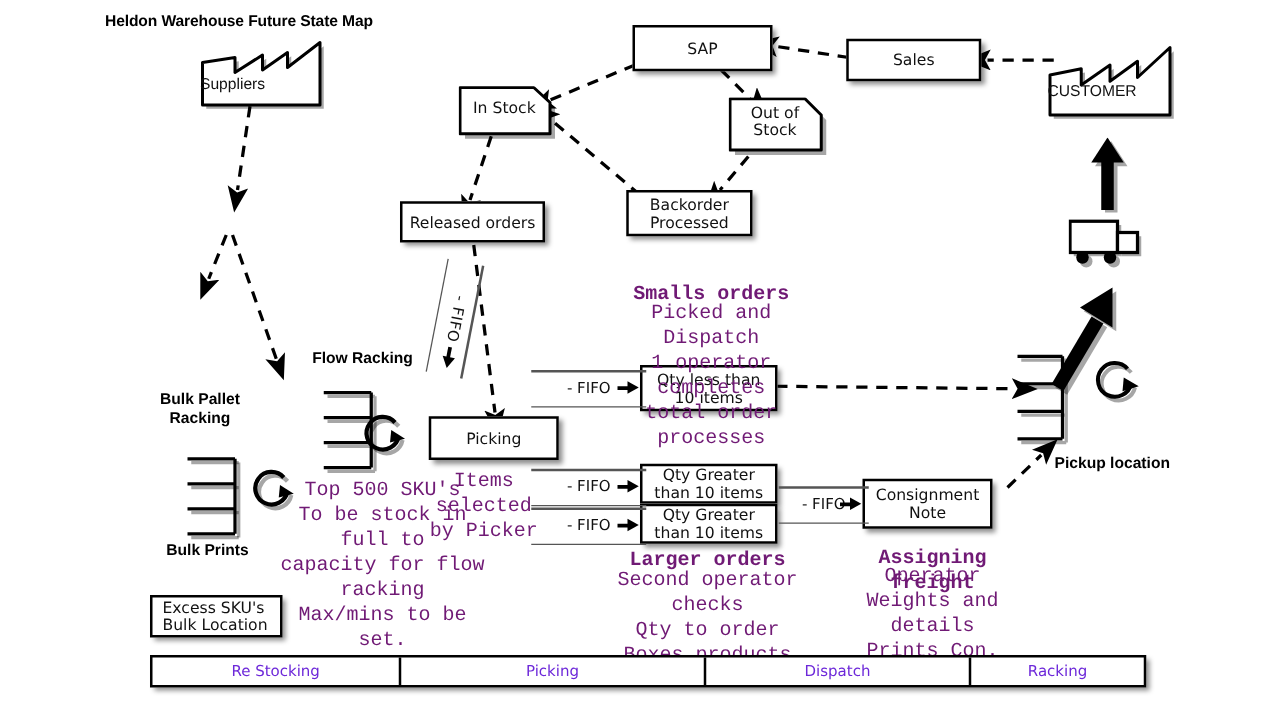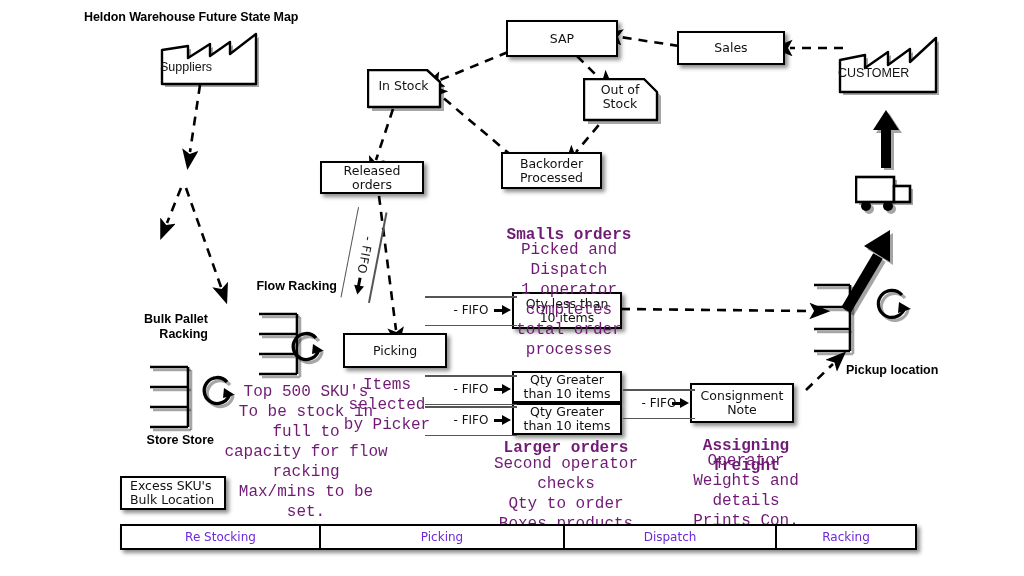--- a/index.html
+++ b/index.html
@@ -85,21 +85,21 @@
   }
   .annot-head {
     font-weight: bold;
   }
   .label-bold {
     position: absolute;
     font-size: 12.5px;
     font-weight: bold;
     color: #000;
     line-height: 1.2;
-    text-align: right;
+    text-align: center;
     white-space: pre-line;
     font-family: "Liberation Sans", sans-serif;
   }
   
   .fifo {
     position: absolute;
     width: 92px;
     height: 30px;
   }
   .fifo .line {
@@ -267,21 +267,21 @@
     <span class="lbl" style="padding-bottom:5px; white-space:pre-line;">Out of
 Stock</span>
   </div>
 
   <div class="node" style="left:501px; top:152px; width:101px; height:37px; white-space:pre-line;">
     <span class="lbl">Backorder
 Processed</span>
   </div>
 
 
-  <div class="node" style="left:320px; top:161px; width:104px; height:33px;">
+  <div class="node" style="left:320px; top:161px; width:116px; height:33px;">
     <span class="lbl">Released orders</span>
   </div>
 
   <div class="node" style="left:343px; top:333px; width:104px; height:35px;">
     <span class="lbl">Picking</span>
   </div>
 
   <div class="node" style="left:512px; top:292px; width:110px; height:37px; white-space:pre-line;">
     <span class="lbl">Qty less than
 10 items</span>
@@ -432,23 +432,23 @@
   <div class="fifo" style="left:623px; top:389px; width:72px;">
     <div class="line top" style="width:72px;"></div>
     <div class="line bot" style="width:72px;"></div>
     <div class="txt">- FIFO</div>
     <div class="stem"></div>
     <div class="arw"></div>
   </div>
 
   <div class="label-bold" style="left:112px; top:312px; width:96px;">Bulk Pallet
 Racking</div>
-  <div class="label-bold" style="left:118px; top:433px; width:96px;">Store Store</div>
+  <div class="label-bold" style="left:118px; top:433px; width:96px;">Bulk Prints</div>
   <div class="label-bold" style="left:243px; top:279px; width:94px;">Flow Racking</div>
-  <div class="label-bold" style="left:846px; top:363px; width:110px; text-align:left;">Pickup location</div>
+  <div class="label-bold" style="left:826px; top:363px; width:110px; text-align:right;">Pickup location</div>
 
   <div class="annot annot-head" style="left:494px; top:225px; width:150px;">Smalls orders</div>
   <div class="annot" style="left:488px; top:240px; width:162px;">Picked and Dispatch
 1 operator completes
 total order processes</div>
 
   <div class="annot" style="left:222px; top:382px; width:168px;">Top 500 SKU's
 To be stock in full to
 capacity for flow racking
 Max/mins to be set.</div>

